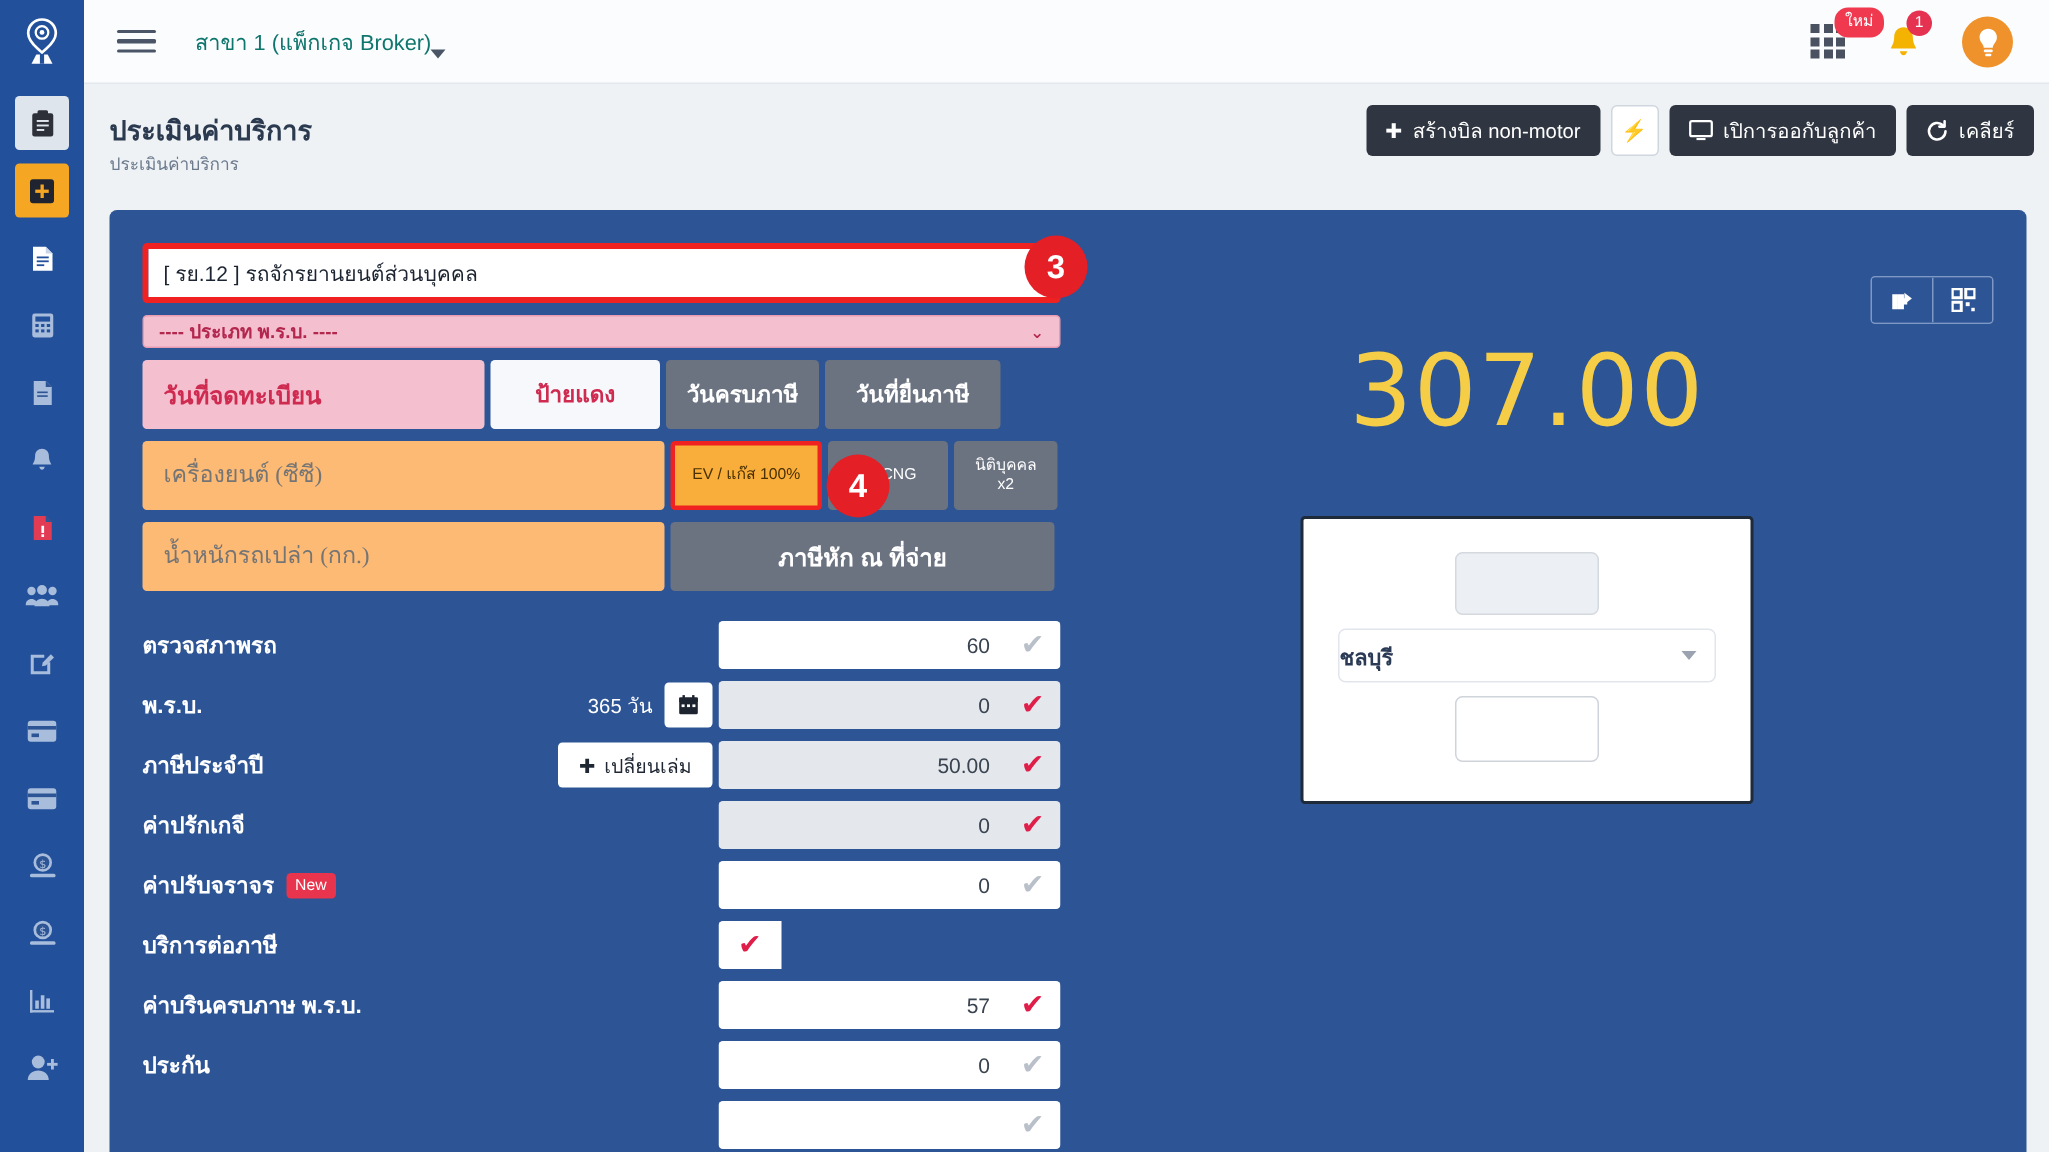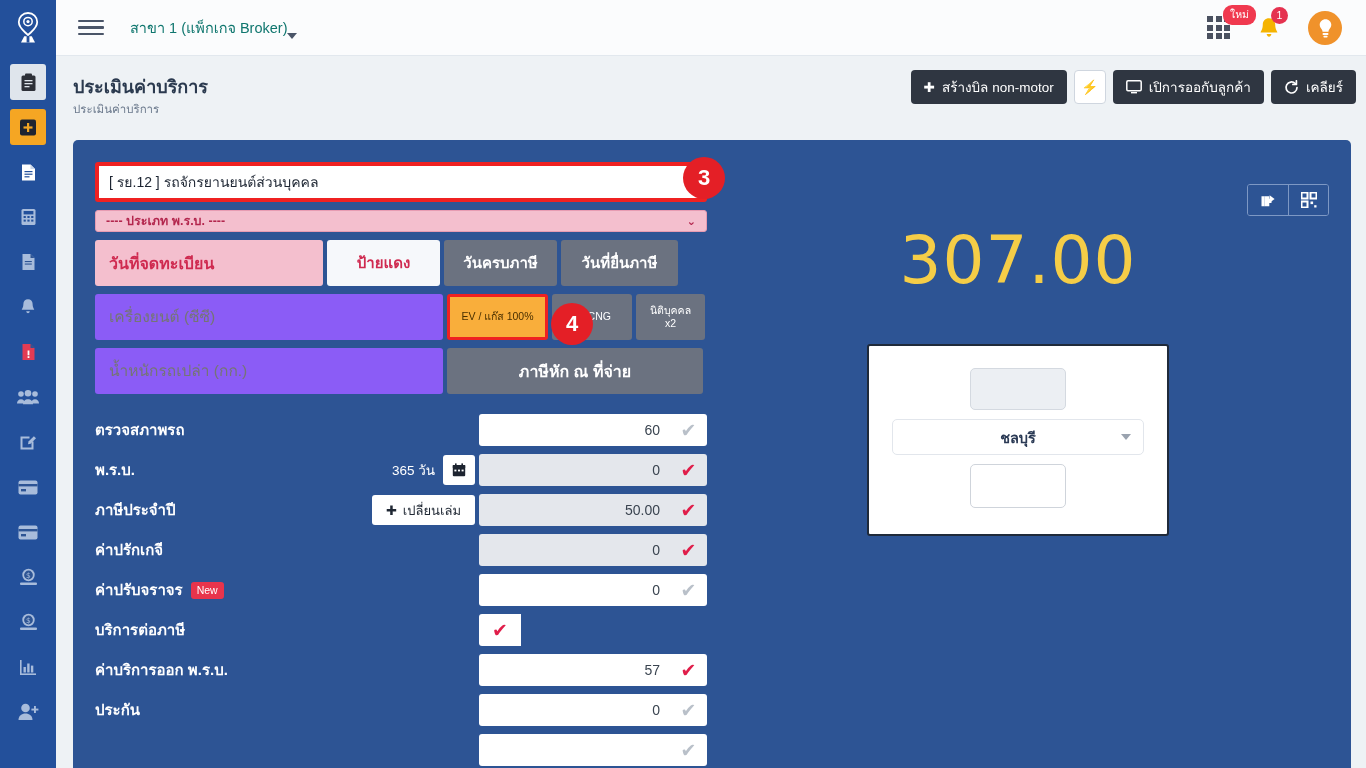--- a/index.html
+++ b/index.html
@@ -134,28 +134,28 @@
   }
   #prb-select .caret { margin-left: auto; color: #b3264d; font-size: 11px; }
 
   .tab-row { display: flex; gap: 4px; margin-top: 8px; }
   .tab {
     height: 46px; display: flex; align-items: center; justify-content: center;
     font-size: 16px; font-weight: bold; border-radius: 3px; cursor: pointer;
   }
   .tab.pink { background: #f4bfce; color: #cf2a50; width: 228px; justify-content: flex-start; padding-left: 14px; }
   .tab.white { background: #f6f8fb; color: #cf2a50; width: 113px; font-size: 15px; }
-  .tab.grey { background: #6b7280; color: #ffffff; width: 113px; font-size: 15px; }
+  .tab.grey { background: #6b7280; color: #ffffff; width: 102px; font-size: 15px; }
   .tab.grey.wide { width: 117px; }
 
   .field-row { display: flex; gap: 4px; margin-top: 8px; }
   .text-input {
-    height: 46px; background: #8b5cf6; border: none; border-radius: 3px;
+    height: 46px; background: #fdba74; border: none; border-radius: 3px;
     font-size: 15.5px; color: #2b3340; padding: 0 14px; outline: none;
-    font-family: Liberation Sans, sans-serif;
+    font-family: Liberation Serif, serif;
   }
   #engine-cc { width: 348px; }
   #weight { width: 348px; }
   .mini-btn {
     height: 46px; border-radius: 3px; display: flex; flex-direction: column;
     align-items: center; justify-content: center; cursor: pointer;
     font-size: 10.5px; line-height: 1.25; text-align: center;
   }
   #ev-btn { width: 101px; background: #f9ae3b; color: #4a3000; border: 3px solid #ef2121; }
   #lpg-btn { width: 80px; background: #6b7280; color: #fff; }
@@ -231,21 +231,21 @@
     display: flex; flex-direction: column; align-items: center;
     padding-top: 22px; gap: 9px;
   }
   #plate-top {
     width: 96px; height: 42px; background: #eceff3;
     border: 1px solid #d4d9e0; border-radius: 5px;
   }
   #plate-prov {
     width: 252px; height: 36px; background: #fff;
     border: 1px solid #e2e6ec; border-radius: 5px;
-    display: flex; align-items: center; justify-content: center;
+    display: flex; align-items: center; 
     position: relative; font-size: 14.5px; font-weight: bold; color: #2b3a55;
     cursor: pointer;
   }
   #plate-prov .caret {
     position: absolute; right: 12px; width: 0; height: 0;
     border-left: 5px solid transparent; border-right: 5px solid transparent;
     border-top: 6px solid #9aa3af;
   }
   #plate-bottom {
     width: 96px; height: 44px; background: #fff;
@@ -605,21 +605,21 @@
             <div class="fee-label">บริการต่อภาษี</div>
             <div class="fee-mid"></div>
             <div class="fee-value-wrap">
               <div class="check-box white">
                   <span class="chk-on">✔</span>
                 </div>
             </div>
           </div>
 
           <div class="fee-row">
-            <div class="fee-label">ค่าบริการออก พ.ร.บ.</div>
+            <div class="fee-label">ค่าบรินครบภาษ พ.ร.บ.</div>
             <div class="fee-mid"></div>
             <div class="fee-value-wrap">
               <input class="fee-value white" type="text" value="57" style="">
               <div class="check-box white">
                   <span class="chk-on">✔</span>
                 </div>
             </div>
           </div>
 
           <div class="fee-row">

